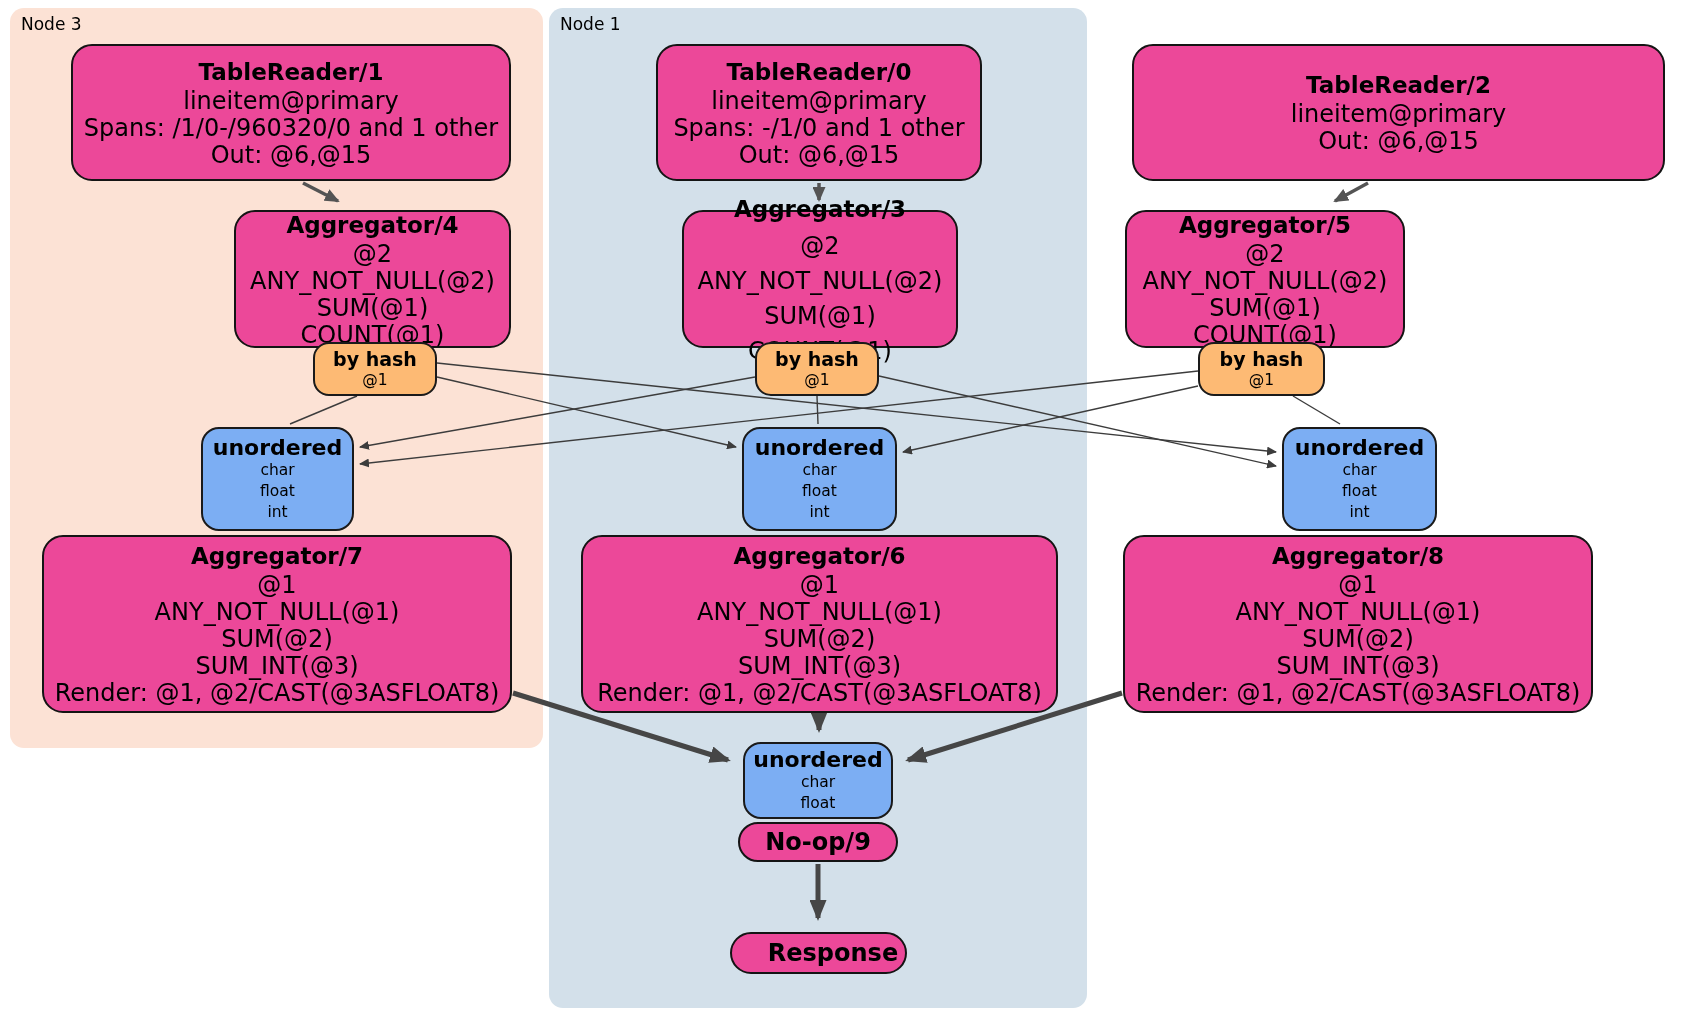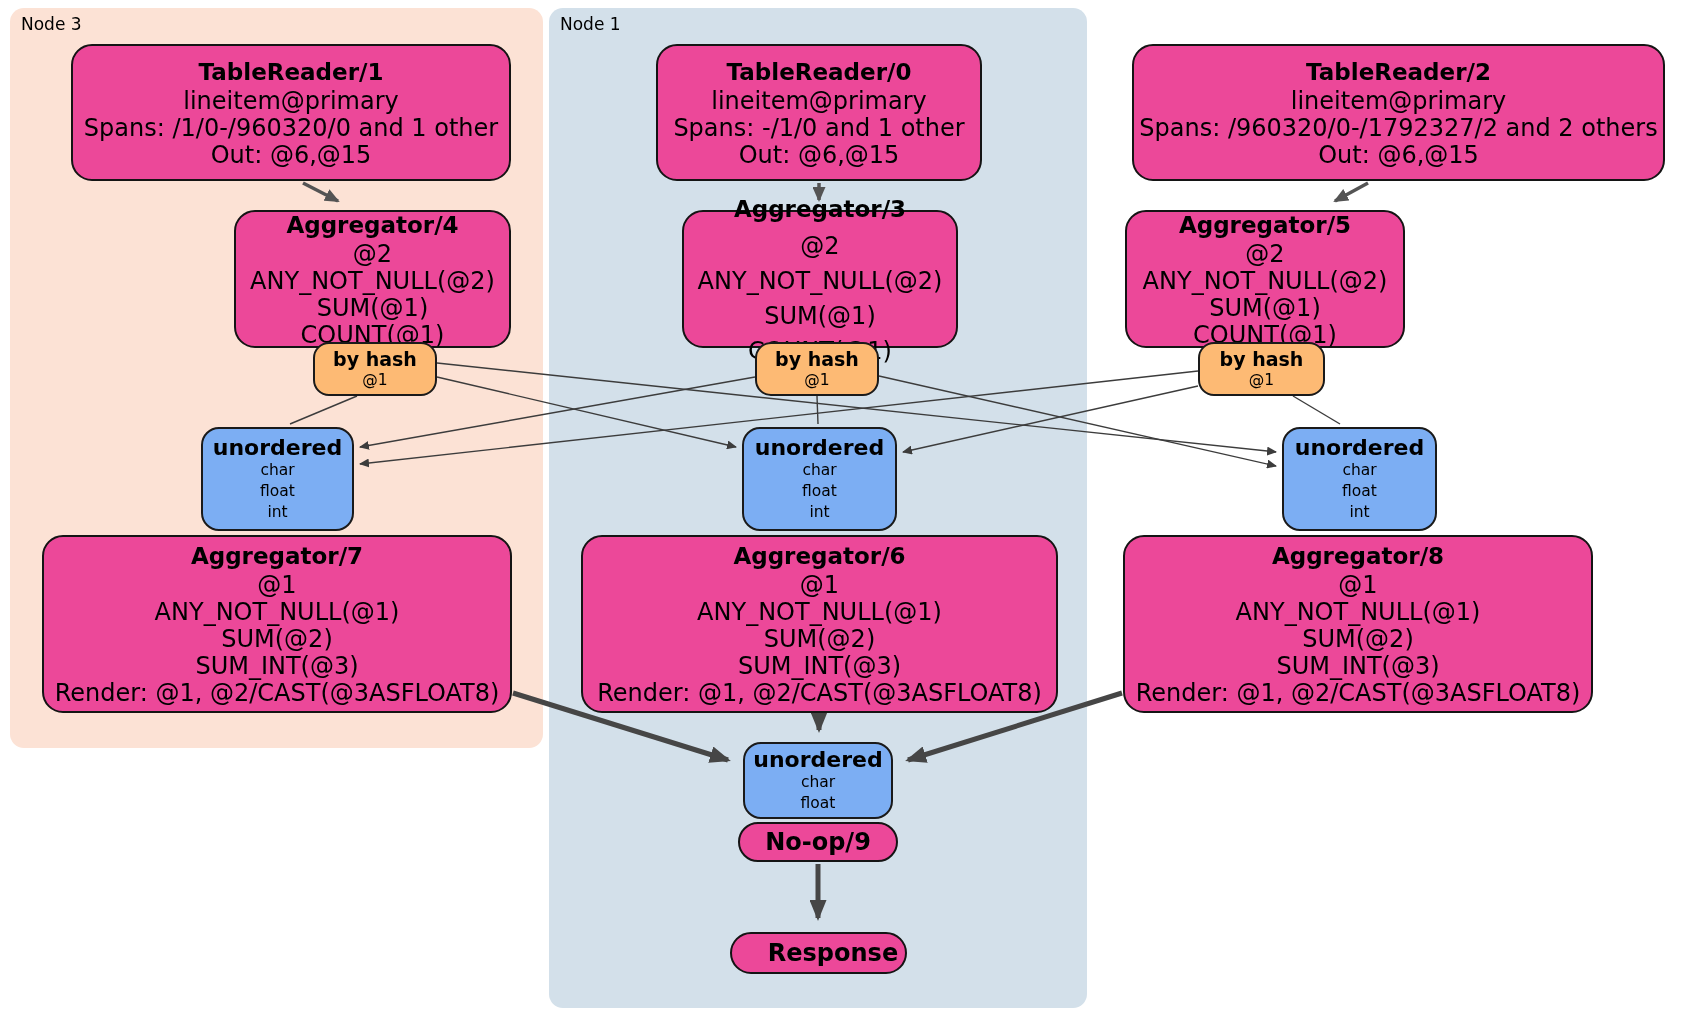--- a/index.html
+++ b/index.html
@@ -95,21 +95,20 @@
     <div class="node processor" style="left: 682px; top: 210px; width: 276px; height: 138px; gap: 8px;">
       <div class="title">Aggregator/3</div>
       <div class="line">@2</div>
       <div class="line">ANY_NOT_NULL(@2)</div>
       <div class="line">SUM(@1)</div>
       <div class="line">COUNT(@1)</div>
     </div>
     <div class="node processor" style="left: 1132px; top: 44px; width: 533px; height: 137px;">
       <div class="title">TableReader/2</div>
       <div class="line">lineitem@primary</div>
-      <div class="line">Spans: /960320/0-/1792327/2 and 2 others</div>
       <div class="line">Out: @6,@15</div>
     </div>
     <div class="node processor" style="left: 1125px; top: 210px; width: 280px; height: 138px;">
       <div class="title">Aggregator/5</div>
       <div class="line">@2</div>
       <div class="line">ANY_NOT_NULL(@2)</div>
       <div class="line">SUM(@1)</div>
       <div class="line">COUNT(@1)</div>
     </div>
     <div class="node router" style="left: 313px; top: 342px; width: 124px; height: 54px;">

